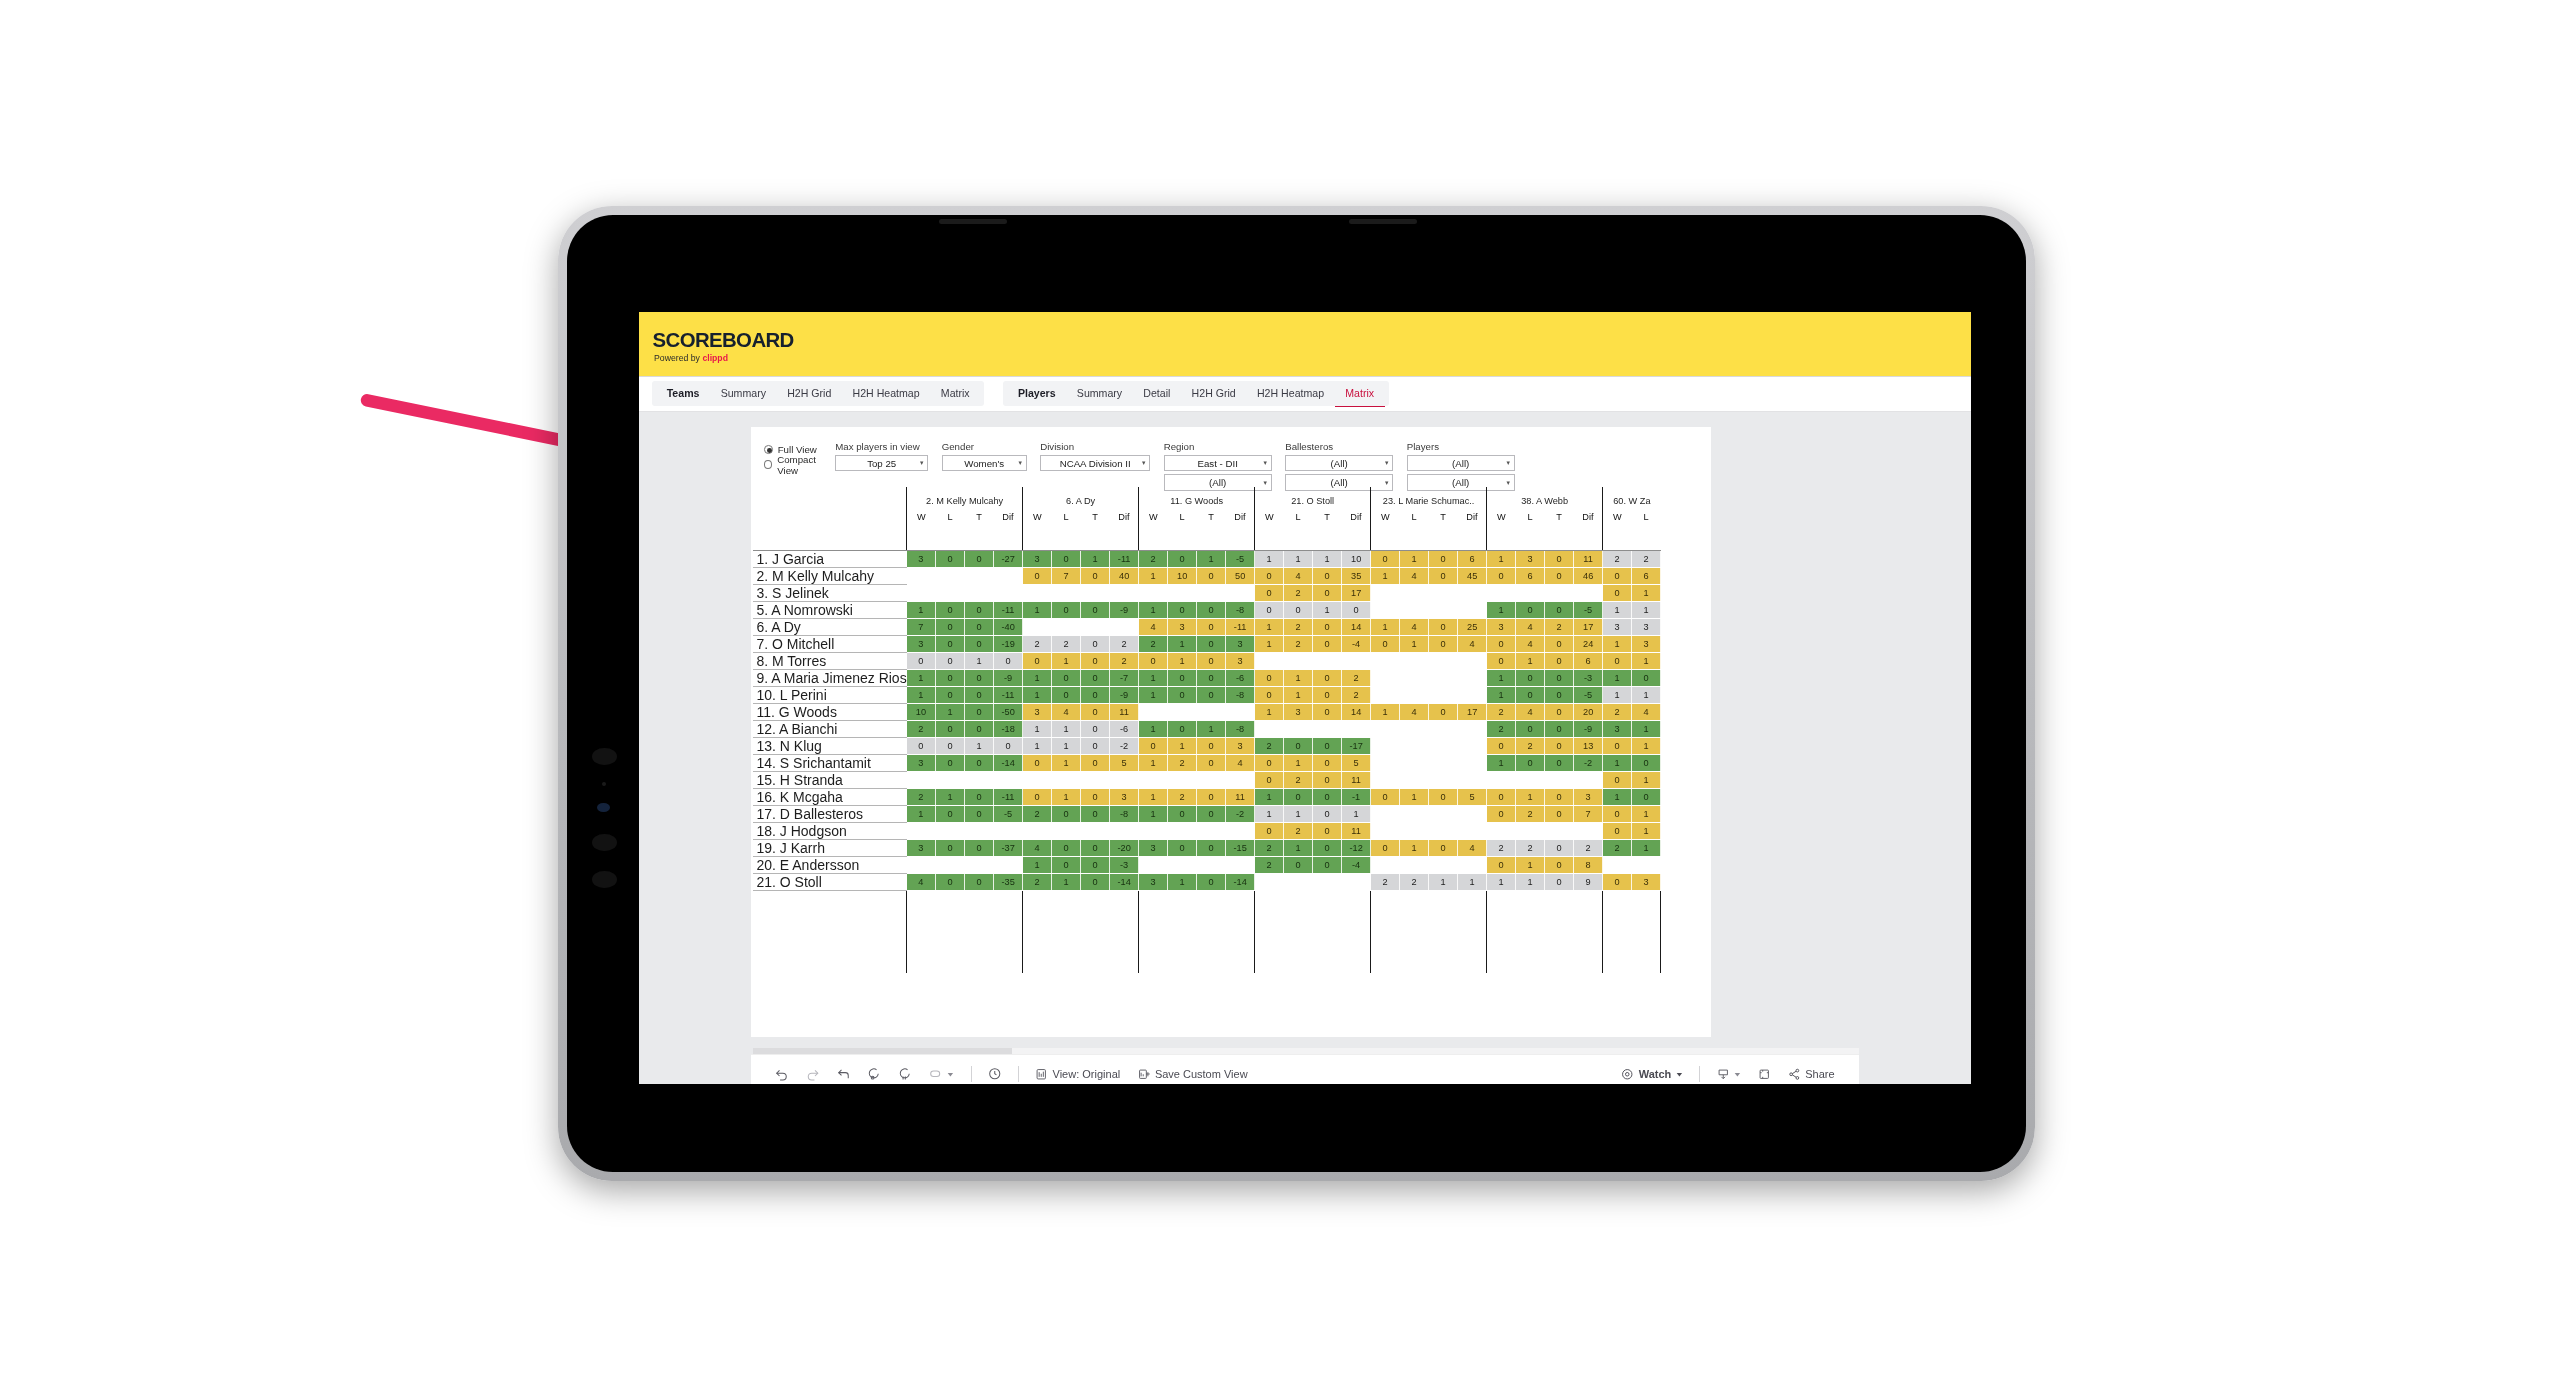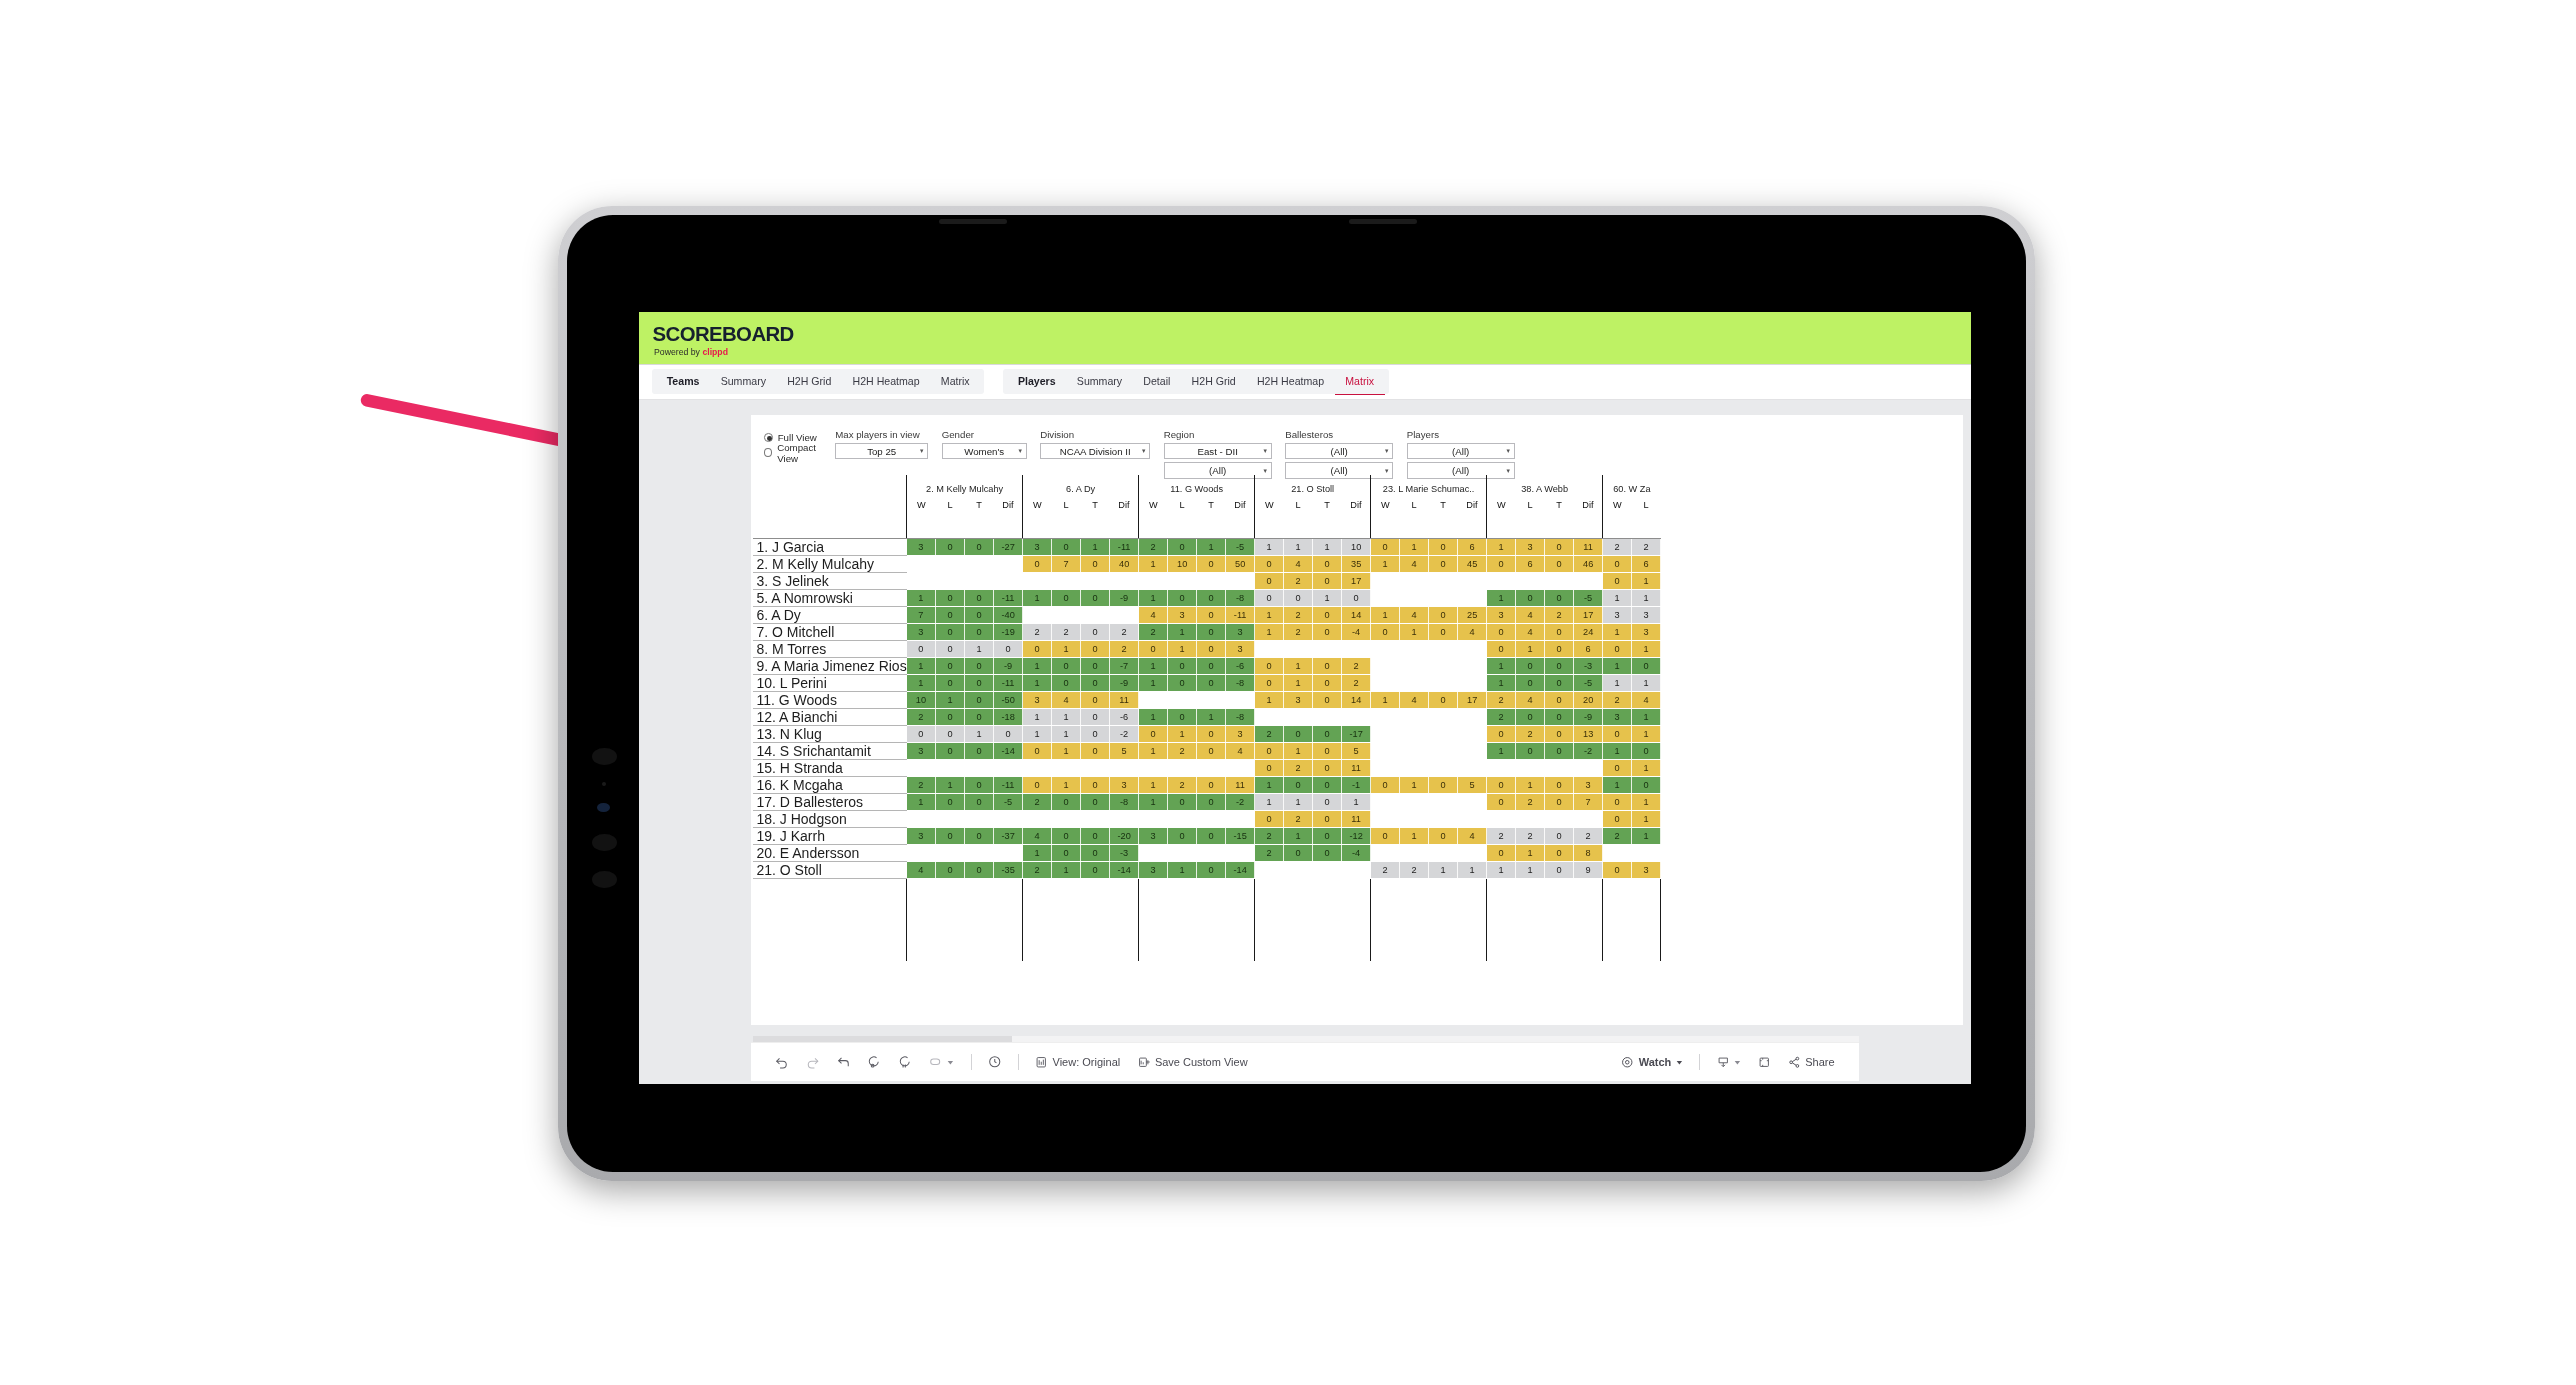--- a/index.html
+++ b/index.html
@@ -34,21 +34,21 @@
   .bezel-notch { position:absolute; background:#1b1b1b; border-radius:2.9px; }
   .cam-dot { position:absolute; border-radius:50%; }
 
   #screen {
     position: absolute; left: 72px; top: 97px;
     width: 1332px; height: 772px;
     background: #ffffff; overflow: hidden;
   }
 
   
-  #appbar { height: 53px; background:#bef264; display:flex; align-items:stretch; border-bottom:1.9px solid #d9d9db; }
+  #appbar { height: 65px; background:#fde047; display:flex; align-items:stretch; border-bottom:1.9px solid #d9d9db; }
   .logo-box { width: 164px; padding: 5.8px 0 0 15.4px; display:flex; flex-direction:column; justify-content:center; }
   .logo-word { font-family:"Liberation Sans", sans-serif; font-weight:bold; font-size:20px; letter-spacing:-0.6px;
                color:#16202e; line-height:1; transform: scaleX(1.02); }
   .logo-sub { font-size:8.7px; color:#2b2b2b; margin-top:2.9px; }
   .logo-sub b { color:#e8174c; font-weight:bold;margin-top:16px; }
   #mainnav { display:flex; align-items:stretch; }
   .navitem { padding: 0 21px; display:flex; align-items:center; font-size:13px; color:#2d2d37;
              letter-spacing:0.2px; position:relative; cursor:pointer; }
   .navitem.active { color:#16202e; font-weight:normal; }
   .navitem.active::after { content:""; position:absolute; left:13.5px; right:13.5px; bottom:-1.9px; height:2.9px; background:#c8103e; }
@@ -56,21 +56,21 @@
   
   #subbar { height:35px; background:#fff; display:flex; align-items:center; padding-left:13.5px; gap:0; border-bottom:1px solid #e2e2e4; }
   .subgroup { display:flex; align-items:center; background:#f2f3f5; border-radius:2.9px; height:25px; padding:0 3.9px; }
   .subgroup + .subgroup { margin-left:19.3px; }
   .subitem { padding:0 10.6px; font-size:10.6px; color:#3a3a44; line-height:25px; cursor:pointer; white-space:nowrap; }
   .subitem.bold { font-weight:bold; color:#1d1d26; }
   .subitem.active { color:#c8103e; border-bottom:1.9px solid #c8103e; }
 
   
   #workspace { position:relative; height: 689px; background:#e9eaec; padding-top:7.7px; }
-  #sheet { position:absolute; left:112px; top:15.4px; width:1212px; bottom:64px; background:#fff; }
+  #sheet { position:absolute; left:112px; top:15.4px; width:960px; bottom:64px; background:#fff; }
 
   
   #filters { display:flex; padding:13.5px 13.5px 5.8px 13.5px; gap:0; font-size:9.7px; color:#333; }
   .fcol { margin-right:13.5px; }
   .fcol .flabel { font-size:9.7px; color:#3a3a3a; margin-bottom:2.9px; height:11.6px; }
   .fsel { height:16.4px; border:1px solid #b9b9bd; background:#fff; font-size:9.7px; color:#222;
           display:flex; align-items:center; padding:0 3.9px; position:relative;justify-content:center; }
   .fsel + .fsel { margin-top:2.9px; }
   .fsel .caret { position:absolute; right:3.9px; font-size:6.8px; color:#555; }
   .radio-col { width:71px; padding-top:1px; }

